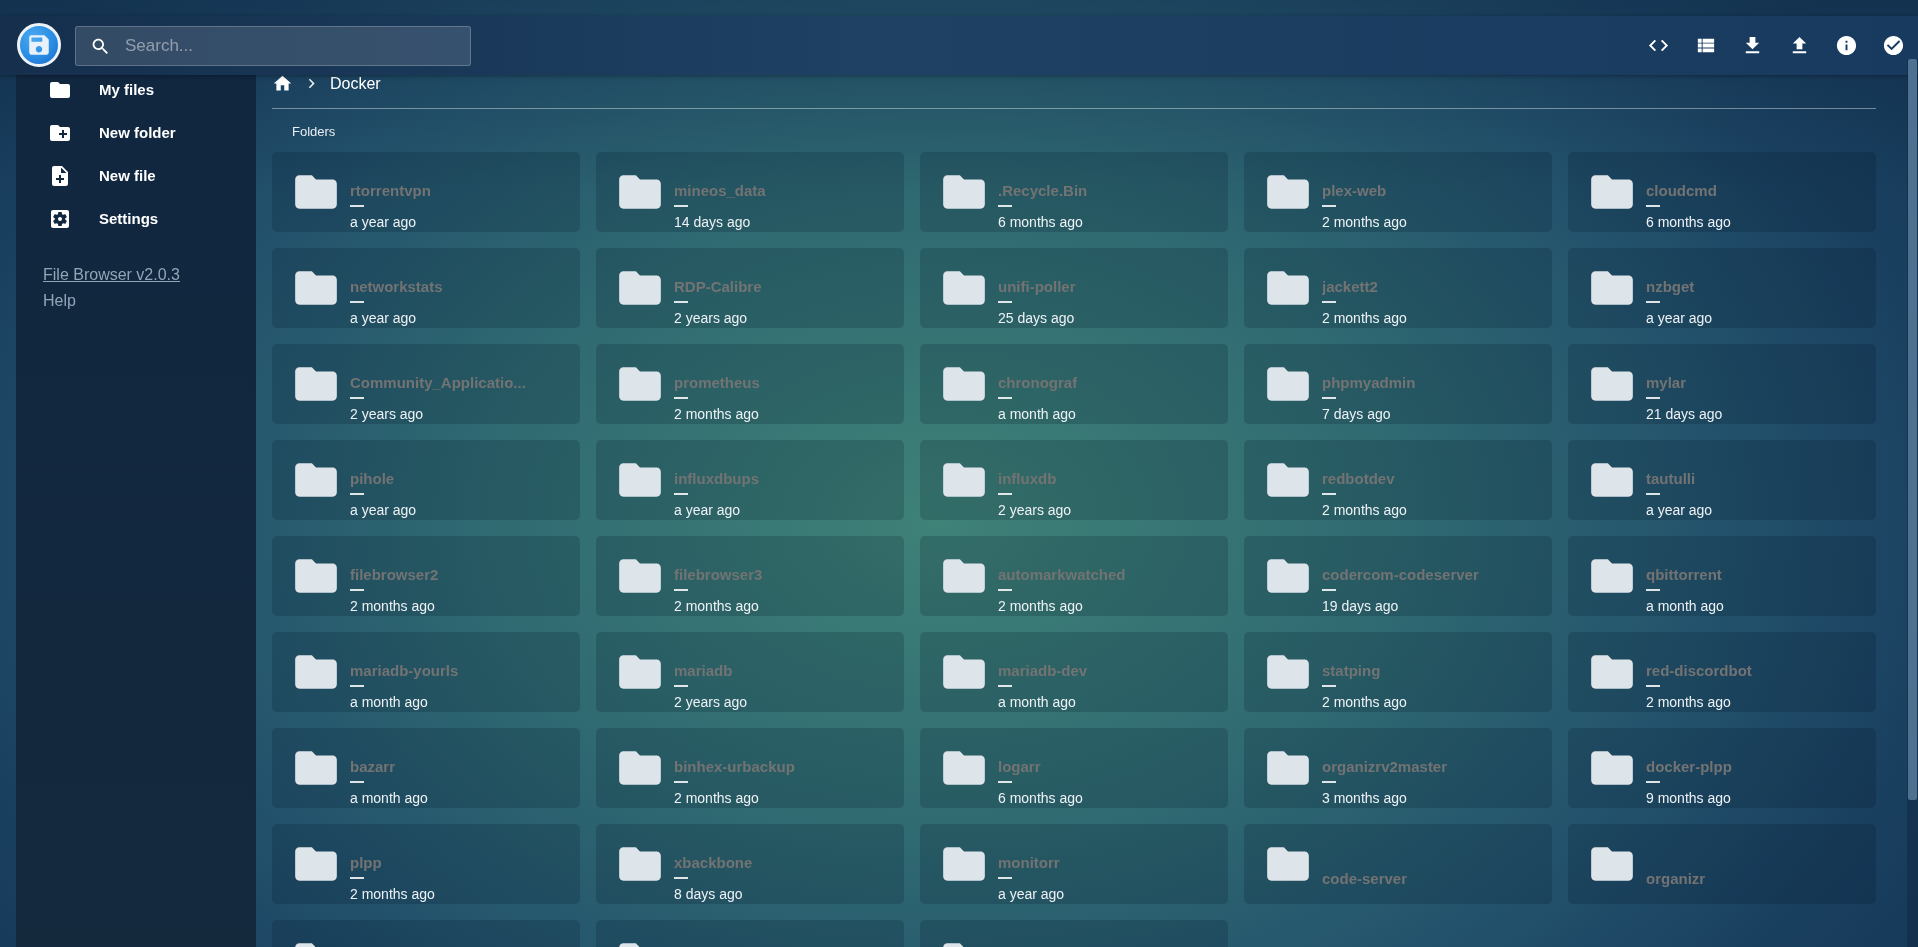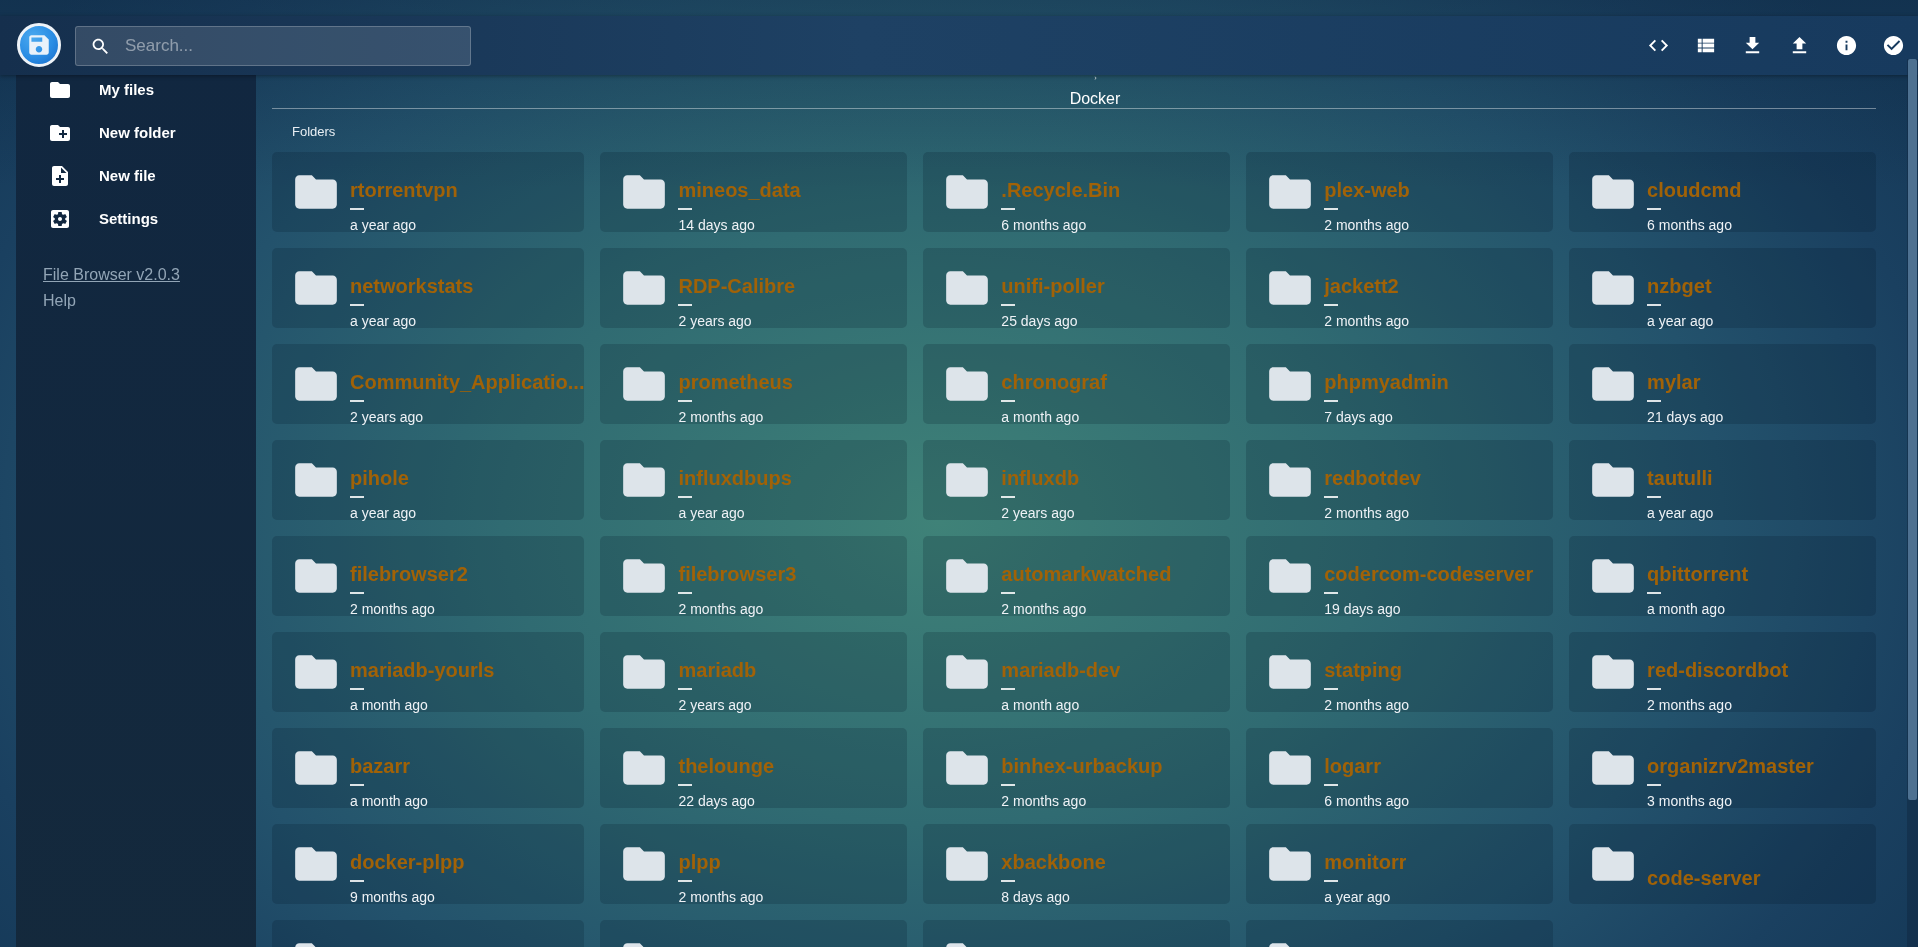--- a/index.html
+++ b/index.html
@@ -58,41 +58,41 @@
     padding-left: 32px; gap: 27px; cursor: pointer;
   }
   .side-item svg { width: 24px; height: 24px; fill: #ffffff; flex: 0 0 auto; }
   .side-item .lbl { font-size: 15px; font-weight: bold; color: #ffffff; }
   .side-footer { margin: 22px 0 0 27px; font-size: 16px; color: #92a5b6; line-height: 1.6; text-decoration: underline; }
   .side-footer .help { color: #92a5b6; text-decoration: none; display: inline-block; cursor: pointer; }
   
   .content { position: absolute; left: 240px; top: 59px; width: 1678px; height: 888px; overflow: hidden; }
   .breadcrumb {
     height: 49px; display: flex; align-items: center; gap: 9px; padding-left: 32px;
-    font-size: 16px; color: #ffffff; flex-direction: column;
+    font-size: 16px; color: #ffffff;
   }
   .breadcrumb svg.home { width: 21px; height: 21px; fill: #ffffff; cursor: pointer; }
   .breadcrumb svg.chev { width: 19px; height: 19px; fill: rgba(255,255,255,0.9); }
   .divider { margin: 0 42px 0 32px; border-bottom: 1px solid rgba(255,255,255,0.4); }
   .section-title { margin: 15px 0 0 52px; font-size: 13px; color: #e8eef3; }
   .grid {
     margin: 13px 42px 0 32px;
     display: grid; grid-template-columns: repeat(5, 1fr);
     column-gap: 16px; row-gap: 16px;
   }
   .card {
     height: 80px; border-radius: 5px;
     background: rgba(1, 16, 31, 0.18);
     display: flex; align-items: center;
     padding-left: 19px; gap: 9px; cursor: pointer;
   }
   .card svg.folder { width: 50px; height: 50px; fill: #dde4ea; flex: 0 0 auto; }
   .card-text { min-width: 0; }
   .card-name {
-    font-size: 20px; font-weight: bold; color: #a16207;
+    font-size: 15px; font-weight: bold; color: #737373;
     white-space: nowrap; overflow: hidden; margin-top: 28px;
   }
   .card-dash { width: 14px; height: 2px; background: rgba(255,255,255,0.85); margin: 6px 0 7px; }
   .card-time { font-size: 14px; color: #eef2f6; white-space: nowrap; }
   
   .scroll-track {
     position: absolute; right: 0; top: 59px; width: 11px; height: 888px;
     background: rgba(16, 38, 62, 0.45); z-index: 40;
   }
   .scroll-thumb {
@@ -529,30 +529,20 @@
     <svg class="folder" viewBox="0 0 24 24">
           <path d="M10 4H4c-1.1 0-2 .9-2 2v12c0 1.1.9 2 2 2h16c1.1 0 2-.9 2-2V8c0-1.1-.9-2-2-2h-8l-2-2z"></path>
         </svg>
     <div class="card-text">
       <div class="card-name">bazarr</div>
       <div class="card-dash"></div>
       <div class="card-time">a month ago</div>
     </div>
   </div>
 
-  <div class="card">
-    <svg class="folder" viewBox="0 0 24 24">
-          <path d="M10 4H4c-1.1 0-2 .9-2 2v12c0 1.1.9 2 2 2h16c1.1 0 2-.9 2-2V8c0-1.1-.9-2-2-2h-8l-2-2z"></path>
-        </svg>
-    <div class="card-text">
-      <div class="card-name">thelounge</div>
-      <div class="card-dash"></div>
-      <div class="card-time">22 days ago</div>
-    </div>
-  </div>
 
   <div class="card">
     <svg class="folder" viewBox="0 0 24 24">
           <path d="M10 4H4c-1.1 0-2 .9-2 2v12c0 1.1.9 2 2 2h16c1.1 0 2-.9 2-2V8c0-1.1-.9-2-2-2h-8l-2-2z"></path>
         </svg>
     <div class="card-text">
       <div class="card-name">binhex-urbackup</div>
       <div class="card-dash"></div>
       <div class="card-time">2 months ago</div>
     </div>

